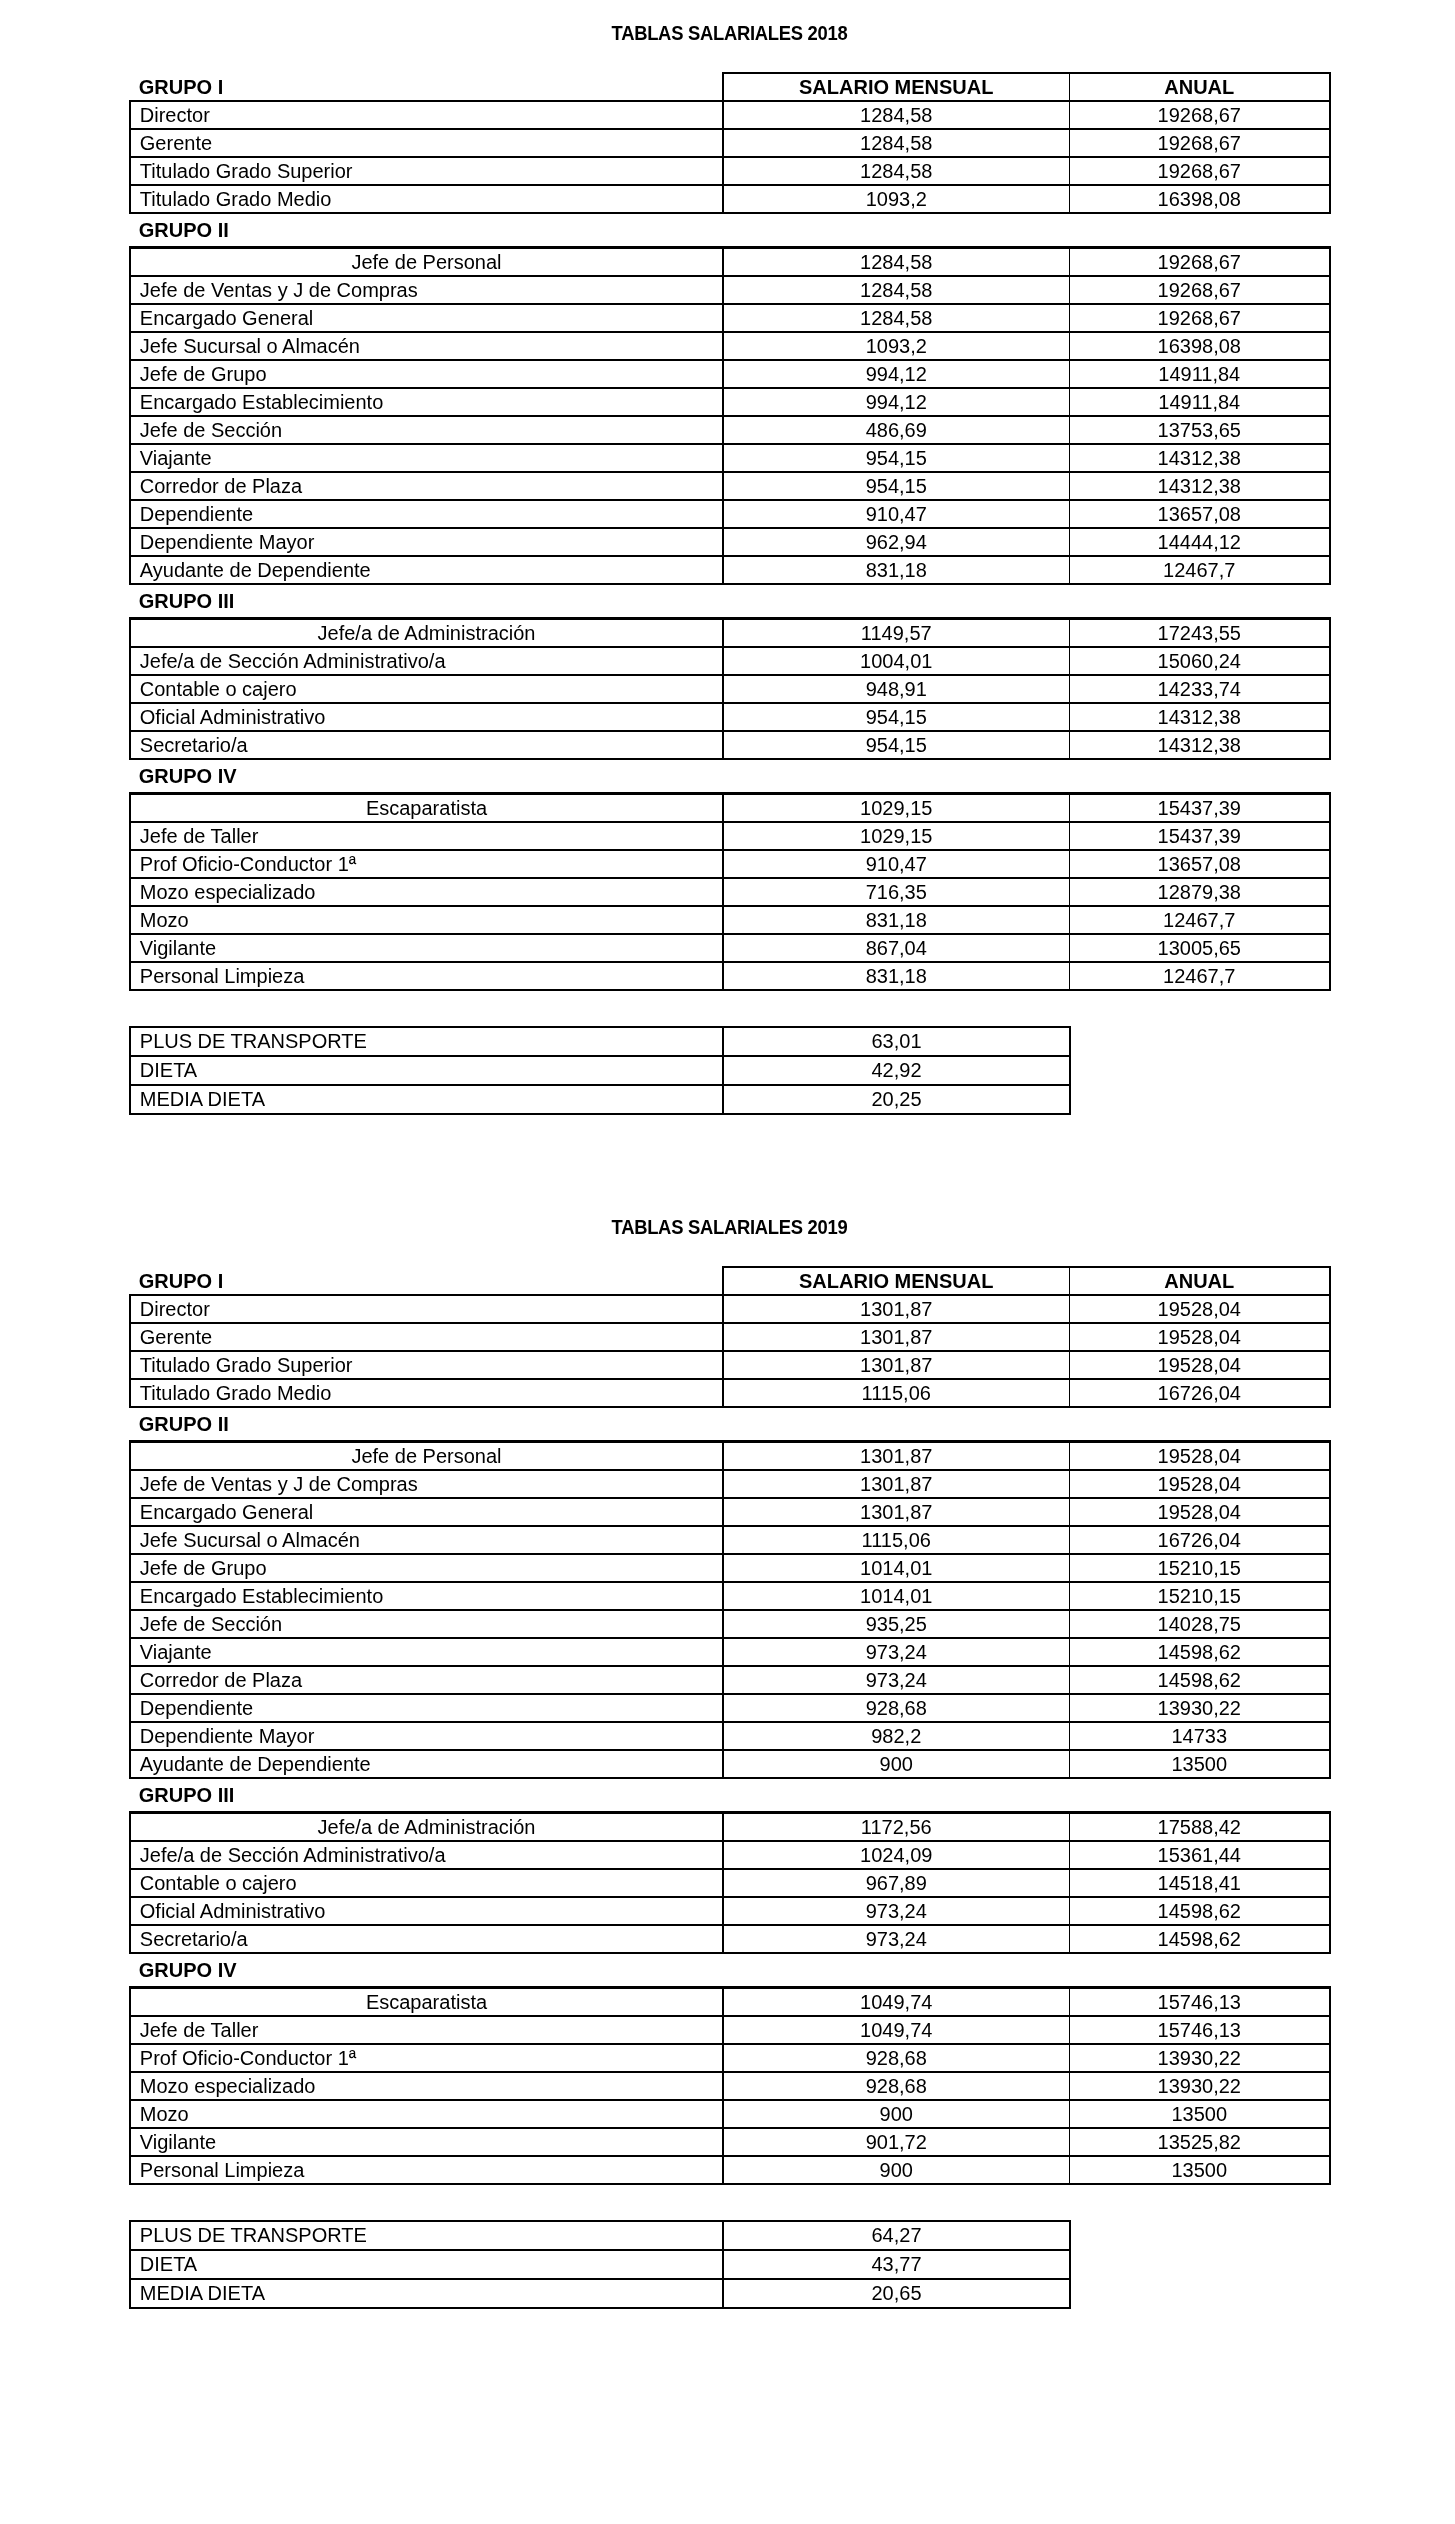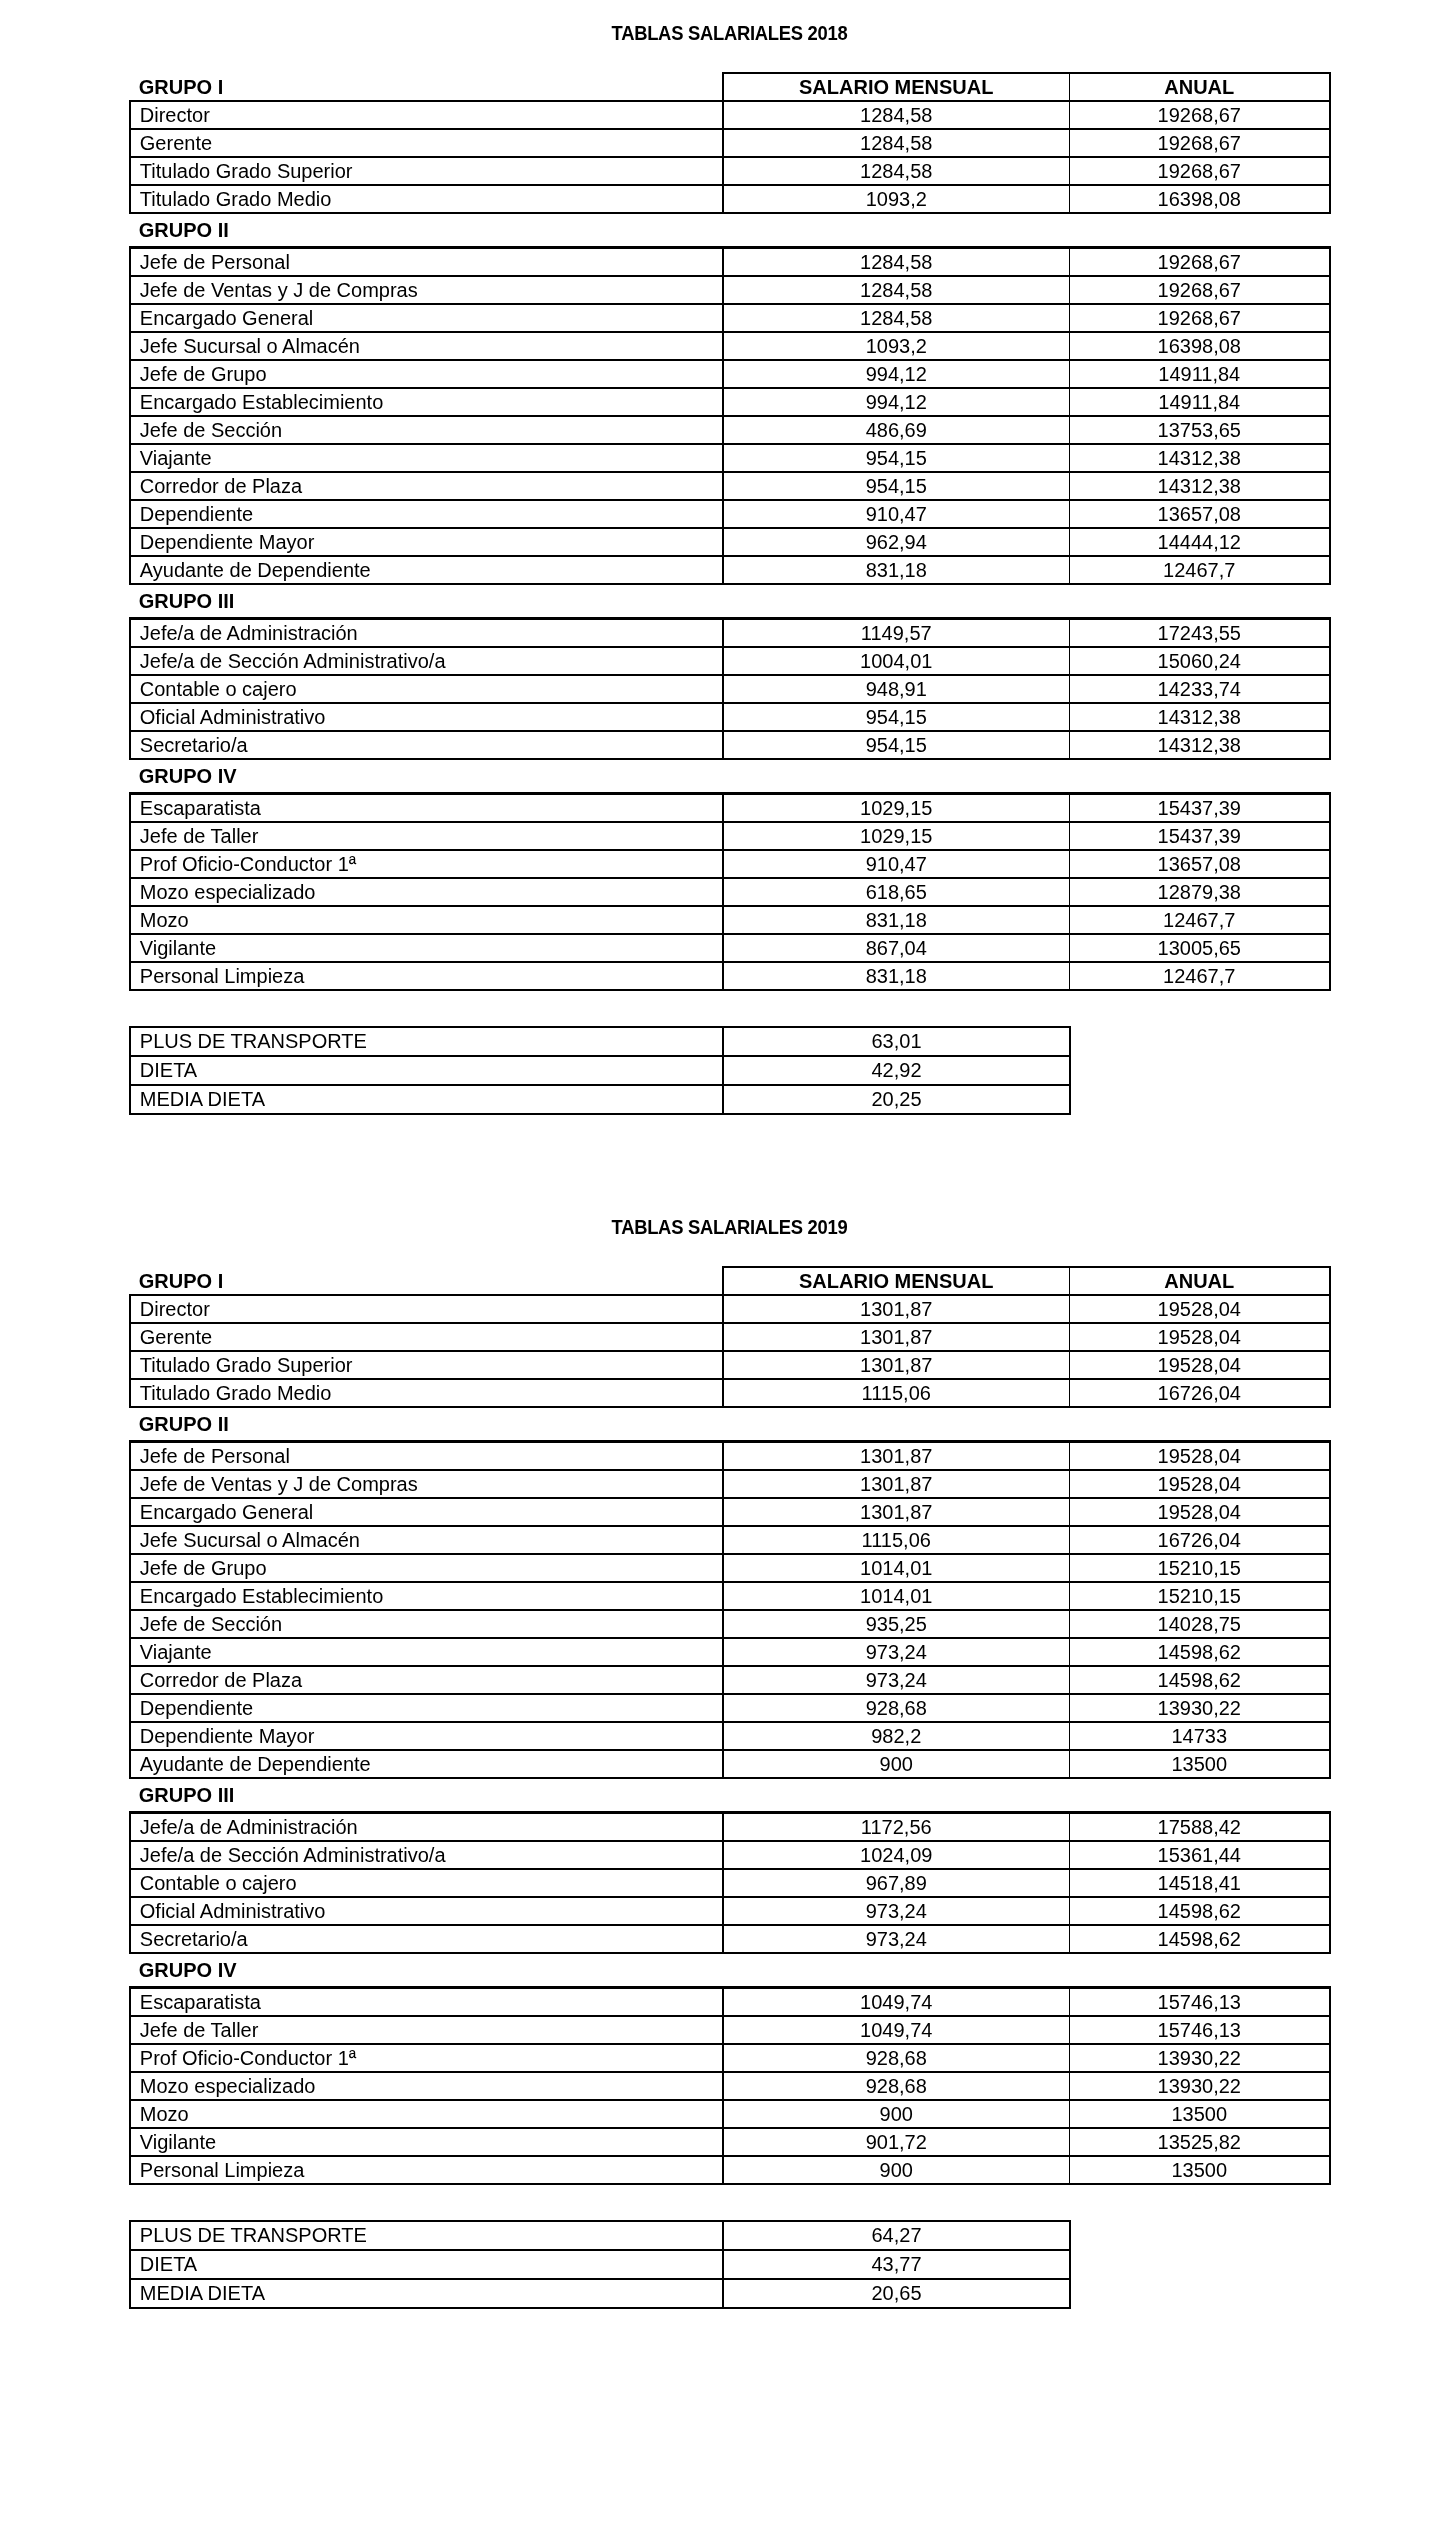--- a/index.html
+++ b/index.html
@@ -23,21 +23,21 @@
     height: 26px; padding: 0 8.8px; font-size: 20px; line-height: 26px;
     border: 2.6px solid #000; white-space: nowrap; overflow: hidden;
   }
   table.sal td.num { text-align: center; border-left-width: 1.8px; border-right-width: 1.8px; }
   table.sal td.num.last { border-right-width: 2.6px; }
   table.sal tr.head td { font-weight: bold; }
   table.sal tr.head td.lbl { border-top: none; border-left: none; }
   table.sal tr.grp td {
     border: none; font-weight: bold; height: 29px; line-height: 32px;
   }
-  table.sal tr.grp + tr td { border-top-width: 3.5px; }
+  table.sal tr.grp + tr td { border-top-width: 3.5px; text-align: center; }
   table.extra {
     border-collapse: collapse; width: 941px; table-layout: fixed; margin-top: 35px;
   }
   table.extra col.c1 { width: 593px; }
   table.extra col.c2 { width: 347px; }
   table.extra td {
     height: 27px; padding: 0 8.8px; font-size: 20px; line-height: 27px;
     border: 2.6px solid #000; white-space: nowrap;
   }
   table.extra td.num { text-align: center; border-left-width: 1.8px; margin-left: 35px; }
@@ -185,21 +185,21 @@
           <td class="num">1029,15</td>
           <td class="num last">15437,39</td>
         </tr>
         <tr>
           <td>Prof Oficio-Conductor 1ª</td>
           <td class="num">910,47</td>
           <td class="num last">13657,08</td>
         </tr>
         <tr>
           <td>Mozo especializado</td>
-          <td class="num">618,65</td>
+          <td class="num">716,35</td>
           <td class="num last">12879,38</td>
         </tr>
         <tr>
           <td>Mozo</td>
           <td class="num">831,18</td>
           <td class="num last">12467,7</td>
         </tr>
         <tr>
           <td>Vigilante</td>
           <td class="num">867,04</td>

